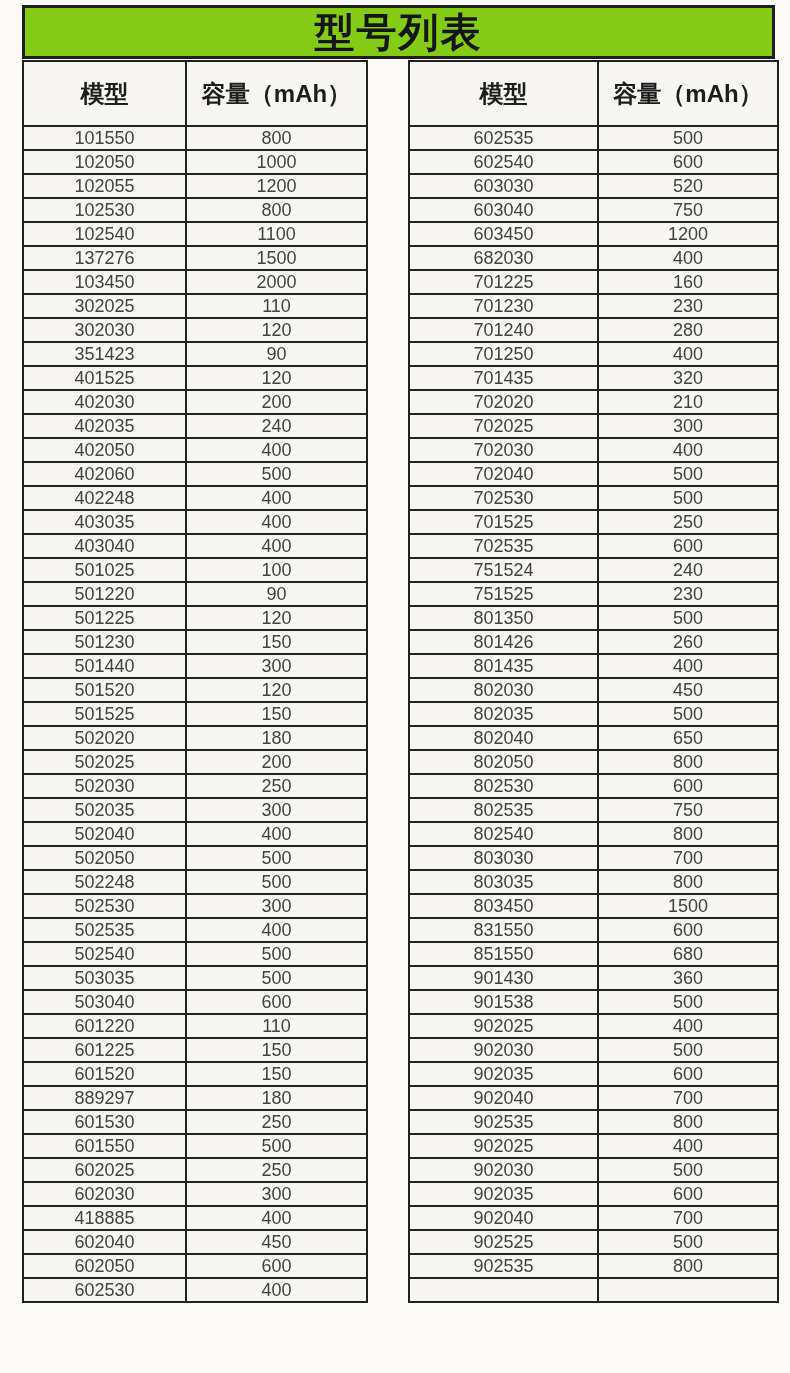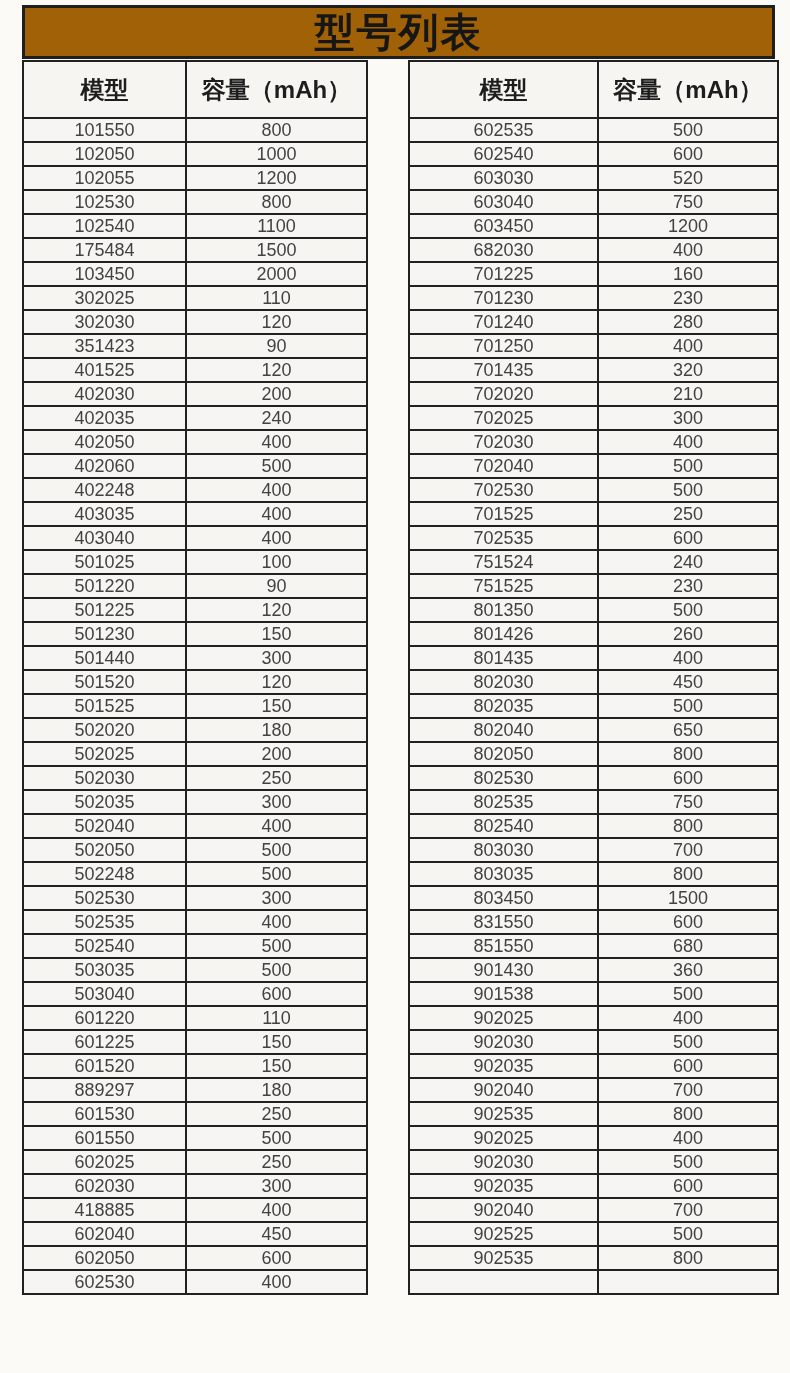--- a/index.html
+++ b/index.html
@@ -19,21 +19,21 @@
     top: 5px;
     width: 753px;
   }
   .title-box {
     box-sizing: border-box;
     border: 3px solid #1f1f1f;
     height: 54px;
     display: flex;
     align-items: center;
     justify-content: center;
-    background: #a16207;
+    background: #84cc16;
     font-size: 40px;
     font-weight: 600;
     color: #161616;
     letter-spacing: 2px;
   }
   .tables {
     display: flex;
     gap: 40px;
     margin-top: 1px;
   }
@@ -50,21 +50,21 @@
   table.right col.capacity-col { width: 180px; }
   th, td {
     box-sizing: border-box;
     border: 2px solid #212121;
     text-align: center;
     padding: 0;
     overflow: hidden;
     white-space: nowrap;
   }
   th {
-    height: 57px;
+    height: 65px;
     font-size: 24px;
     font-weight: 700;
     color: #1d1d1d;
     margin-left: 29px;
   }
   td {
     height: 24px;
     font-size: 18px;
     line-height: 22px;
     color: #424242;
@@ -108,21 +108,21 @@
           </tr>
           <tr>
             <td>102530</td>
             <td>800</td>
           </tr>
           <tr>
             <td>102540</td>
             <td>1100</td>
           </tr>
           <tr>
-            <td>175484</td>
+            <td>137276</td>
             <td>1500</td>
           </tr>
           <tr>
             <td>103450</td>
             <td>2000</td>
           </tr>
           <tr>
             <td>302025</td>
             <td>110</td>
           </tr>

